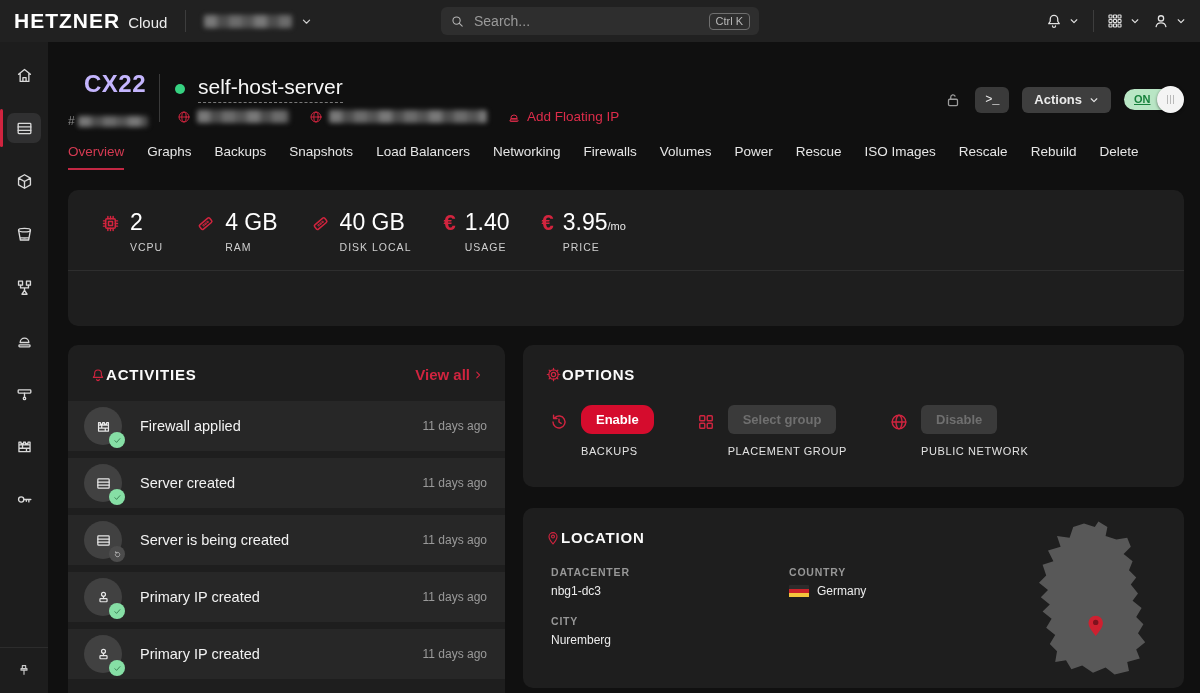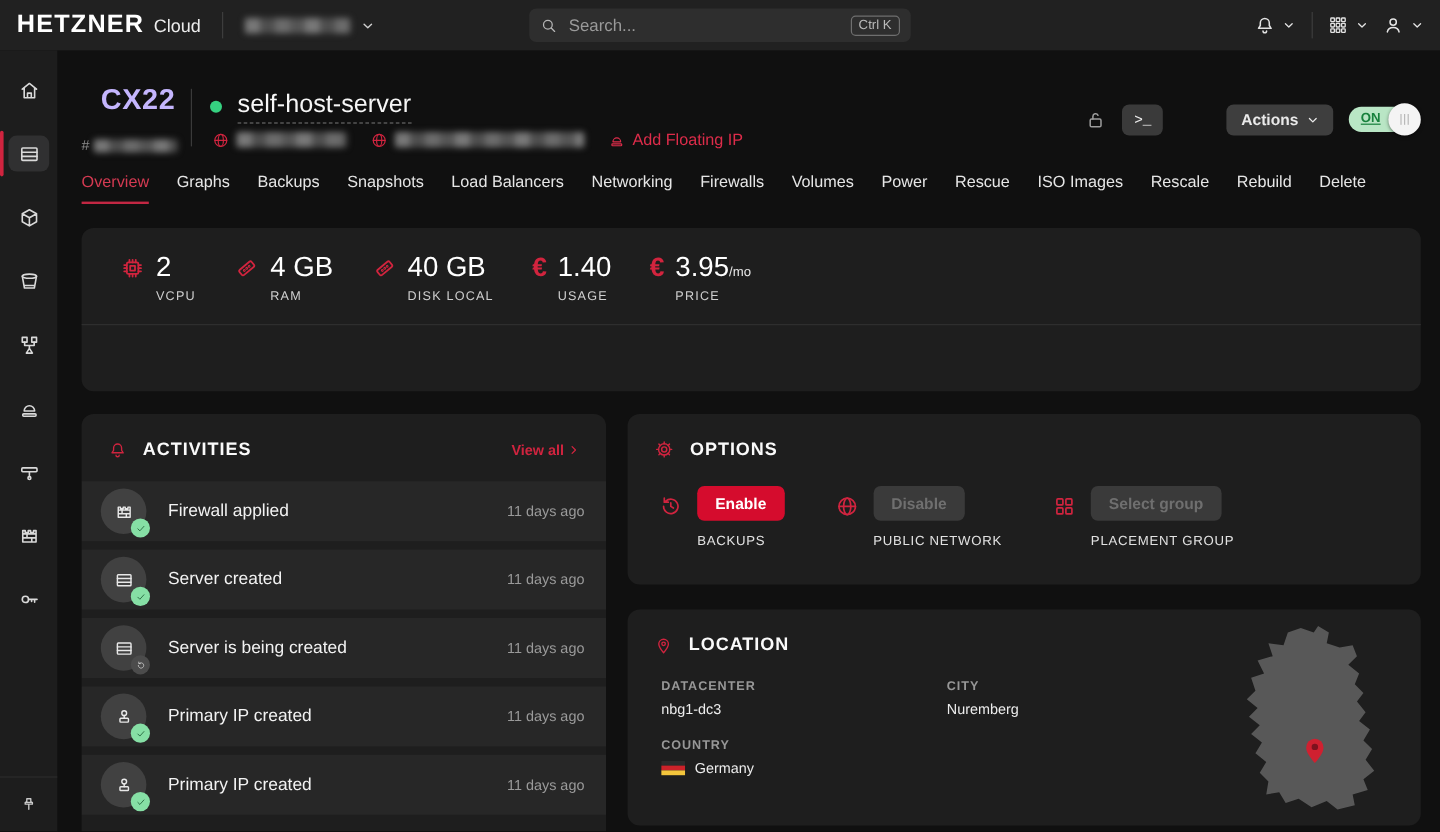--- a/index.html
+++ b/index.html
@@ -49,67 +49,67 @@
   .srv-name { font-size:21px; color:#f6f6f6; border-bottom:1px dashed #787878; padding-bottom:3px; cursor:text; }
   .ip-row { position:absolute; left:129px; top:67px; display:flex; align-items:center; gap:20px; }
   .ip-item { display:flex; align-items:center; gap:6px; color:#d0243f; }
   .ip-blur-v4 { width:92px; height:13px; }
   .ip-blur-v6 { width:158px; height:13px; }
   .fip-link { display:flex; align-items:center; gap:6px; color:#dd2c4a; font-size:13.5px; cursor:pointer; }
 
   .hdr-controls { position:absolute; right:16px; top:44px; display:flex; align-items:center; gap:13px; }
   .lock { color:#9c9c9c; cursor:pointer; }
   .console-btn { background:#3a3a3a; color:#ededed; border:none; border-radius:6px; width:34px; height:26px; font-size:12px; font-family:"Liberation Mono", monospace; cursor:pointer; }
-  .actions-btn { background:#3e3e3e; color:#eaeaea; border:none; border-radius:6px; height:26px; padding:0 12px; font-size:13px; font-weight:bold; display:flex; align-items:center; gap:7px; cursor:pointer; font-family:inherit;margin-left:40px; }
+  .actions-btn { background:#3e3e3e; color:#eaeaea; border:none; border-radius:6px; height:26px; padding:0 12px; font-size:13px; font-weight:bold; display:flex; align-items:center; gap:7px; cursor:pointer; font-family:inherit; }
   .toggle { position:relative; width:60px; height:27px; cursor:pointer; }
   .toggle-track { position:absolute; left:0; top:3px; width:52px; height:21px; border-radius:11px; background:#b9e6c5; }
   .toggle-on { position:absolute; left:10px; top:7px; font-size:11px; font-weight:bold; color:#17813c;text-decoration:underline; }
   .toggle-knob { position:absolute; left:33px; top:0; width:27px; height:27px; border-radius:50%; background:#f4f4f4; box-shadow:0 1px 3px rgba(0,0,0,.5); display:flex; align-items:center; justify-content:center; gap:2px; }
   .knob-line { width:1px; height:9px; background:#b9b9b9; }
 
   .tabs { position:absolute; left:20px; top:102px; display:flex; gap:23px; font-size:13.5px; color:#e6e6e6; }
   .tab { cursor:pointer; padding-bottom:9px; white-space:nowrap; }
   .tab.active { color:#d43a52; border-bottom:2px solid #c22743; }
 
   .panel { position:absolute; background:#1e1e1e; border-radius:10px; }
-  .panel-head { display:flex; align-items:center; gap:13px; padding:21px 22px 18px; }
+  .panel-head { display:flex; align-items:flex-end; padding:21px 22px 18px; }
   .panel-title { font-size:15px; font-weight:bold; letter-spacing:.8px; color:#fafafa; }
   .p-icon { color:#d0243f; }
 
   
   .stats-panel { left:20px; top:148px; width:1116px; height:136px; }
   .stats-row { display:flex; gap:32px; padding:20px 14px 0 32px; }
   .stat { display:flex; gap:9px; }
   .stat-icon { color:#d2243e; margin-top:3px; }
   .stat-euro { color:#d2243e; font-size:22px; font-weight:600; line-height:1; margin-top:2px; }
   .stat-val { font-size:23px; color:#fff; line-height:1.05; white-space:nowrap; }
   .stat-suffix { font-size:11px; color:#e8e8e8; }
   .stat-label { font-size:10.5px; letter-spacing:1px; color:#cfcfcf; margin-top:7px; white-space:nowrap; }
   .stats-div { border-top:1px solid #2e2e2e; margin-top:17px; }
   .labels-row { padding:11px 32px; }
   .add-labels { display:inline-block; border:1px dashed #5a5a5a; border-radius:14px; padding:5px 13px; font-size:12.5px; color:#8b8b8b; cursor:pointer; }
 
   
   .act-panel { left:20px; top:303px; width:437px; height:348px; overflow:hidden; border-bottom-left-radius:0; border-bottom-right-radius:0; }
-  .view-all { margin-left:auto; display:flex; align-items:center; gap:3px; color:#d0243f; font-size:12px; font-weight:bold; cursor:pointer; }
+  .view-all { margin-left:auto; display:flex; align-items:center; gap:3px; color:#d0243f; font-size:15px; font-weight:bold; cursor:pointer; }
   .act-row { height:50px; margin-bottom:7px; background:#272727; display:flex; align-items:center; padding:0 18px 0 16px; }
   .avatar { position:relative; width:38px; height:38px; border-radius:50%; background:#414141; display:flex; align-items:center; justify-content:center; color:#e8e8e8; flex:none; }
   .badge { position:absolute; right:-3px; bottom:-3px; width:16px; height:16px; border-radius:50%; display:flex; align-items:center; justify-content:center; }
   .badge.ok { background:#86dfa5; color:#14532d; }
   .badge.pend { background:#4c4c4c; color:#d6d6d6; }
   .act-title { margin-left:18px; font-size:14.5px; color:#f2f2f2; }
   .act-time { margin-left:auto; font-size:12px; color:#9a9a9a; }
 
   
   .opt-panel { left:475px; top:303px; width:661px; height:142px; }
   .opt-row { display:flex; gap:42px; padding:4px 24px 0 26px; }
   .opt-group { display:flex; gap:12px; }
   .opt-icon { color:#d0243f; margin-top:7px; }
   .btn { border:none; border-radius:6px; height:29px; padding:0 15px; font-size:13px; font-weight:bold; cursor:pointer; font-family:inherit; }
-  .btn.primary { background:#d50c2d; color:#fff; }
+  .btn.primary { background:#d50c2d; color:#fff;border-radius:11px; }
   .btn.disabled { background:#3a3a3a; color:#6f6f6f; cursor:default; }
   .opt-label { font-size:11px; letter-spacing:.6px; color:#e2e2e2; margin-top:11px; white-space:nowrap; }
 
   
   .loc-panel { left:475px; top:466px; width:661px; height:180px; }
   .loc-grid { display:grid; grid-template-columns:238px auto; row-gap:17px; padding:2px 0 0 28px; }
   .loc-label { font-size:10.5px; font-weight:bold; letter-spacing:.8px; color:#979797; }
   .loc-value { font-size:12px; color:#ececec; margin-top:6px; display:flex; align-items:center; gap:8px; }
   .flag { width:20px; height:13px; display:flex; flex-direction:column; border-radius:1px; overflow:hidden; flex:none; }
   .flag div { flex:1; }
@@ -559,78 +559,78 @@
               <path d="M12 8.5 V12 l2.6 1.6"></path>
             </svg>
         </span>
         <div>
           <button class="btn primary">Enable</button>
           <div class="opt-label">BACKUPS</div>
         </div>
       </div>
       <div class="opt-group">
         <span class="opt-icon">
-          <svg class="ic" width="20" height="20" viewBox="0 0 24 24" stroke-width="1.8">
-              <circle cx="12" cy="12" r="8.2"></circle>
-              <ellipse cx="12" cy="12" rx="3.6" ry="8.2"></ellipse>
-              <line x1="3.8" y1="12" x2="20.2" y2="12"></line>
-            </svg>
-        </span>
-        <div>
-          <button class="btn disabled">Disable</button>
-          <div class="opt-label">PUBLIC NETWORK</div>
-        </div>
-      </div>
-      <div class="opt-group">
-        <span class="opt-icon">
           <svg class="ic" width="20" height="20" viewBox="0 0 24 24" stroke-width="2">
               <rect x="4.5" y="4.5" width="6" height="6" rx="1"></rect>
               <rect x="13.5" y="4.5" width="6" height="6" rx="1"></rect>
               <rect x="4.5" y="13.5" width="6" height="6" rx="1"></rect>
               <rect x="13.5" y="13.5" width="6" height="6" rx="1"></rect>
             </svg>
         </span>
         <div>
           <button class="btn disabled">Select group</button>
           <div class="opt-label">PLACEMENT GROUP</div>
+        </div>
+      </div>
+      <div class="opt-group">
+        <span class="opt-icon">
+          <svg class="ic" width="20" height="20" viewBox="0 0 24 24" stroke-width="1.8">
+              <circle cx="12" cy="12" r="8.2"></circle>
+              <ellipse cx="12" cy="12" rx="3.6" ry="8.2"></ellipse>
+              <line x1="3.8" y1="12" x2="20.2" y2="12"></line>
+            </svg>
+        </span>
+        <div>
+          <button class="btn disabled">Disable</button>
+          <div class="opt-label">PUBLIC NETWORK</div>
         </div>
       </div>
     </div>
   </div>
 
   <div class="panel loc-panel">
     <div class="panel-head">
       <span class="p-icon">
         <svg class="ic" width="16" height="16" viewBox="0 0 24 24" stroke-width="2">
             <path d="M12 21 c-4.2-5-6-8-6-11 a6 6 0 1 1 12 0 c0 3-1.8 6-6 11 Z"></path>
             <circle cx="12" cy="9.8" r="2.2"></circle>
           </svg>
       </span>
       <span class="panel-title">LOCATION</span>
     </div>
     <div class="loc-grid">
       <div>
         <div class="loc-label">DATACENTER</div>
         <div class="loc-value">nbg1-dc3</div>
-      </div>
-      <div>
-        <div class="loc-label">CITY</div>
-        <div class="loc-value">Nuremberg</div>
       </div>
       <div>
         <div class="loc-label">COUNTRY</div>
         <div class="loc-value">
           <span class="flag">
               <div class="b"></div>
               <div class="r"></div>
               <div class="g"></div>
             </span>
           <span>Germany</span>
         </div>
       </div>
+      <div>
+        <div class="loc-label">CITY</div>
+        <div class="loc-value">Nuremberg</div>
+      </div>
     </div>
     <div class="map-wrap">
       <svg width="150" height="162" viewBox="0 0 140 180">
         <path fill="#585858" d="M60,6 L72,10 L76,4 L86,10 L84,20 L96,24 L108,22 L112,32 L104,40 L114,48 L110,58 L118,66 L112,74 L120,84 L114,92 L124,100 L118,110 L126,118 L120,128 L128,138 L118,146 L122,156 L108,160 L110,170 L94,174 L84,166 L70,172 L58,164 L46,168 L40,158 L28,160 L30,148 L22,140 L28,130 L18,122 L24,112 L14,104 L22,96 L12,88 L20,80 L10,72 L18,64 L14,52 L26,48 L20,36 L34,32 L30,20 L44,22 L48,10 Z"></path>
         <g>
           <path fill="#cf2030" d="M73,131 c-5.5-6.5-8-10.5-8-14.5 a8 8 0 1 1 16 0 c0,4-2.5,8-8,14.5 Z"></path>
           <circle fill="#7e121e" cx="73" cy="116" r="3"></circle>
         </g>
       </svg>
     </div>

